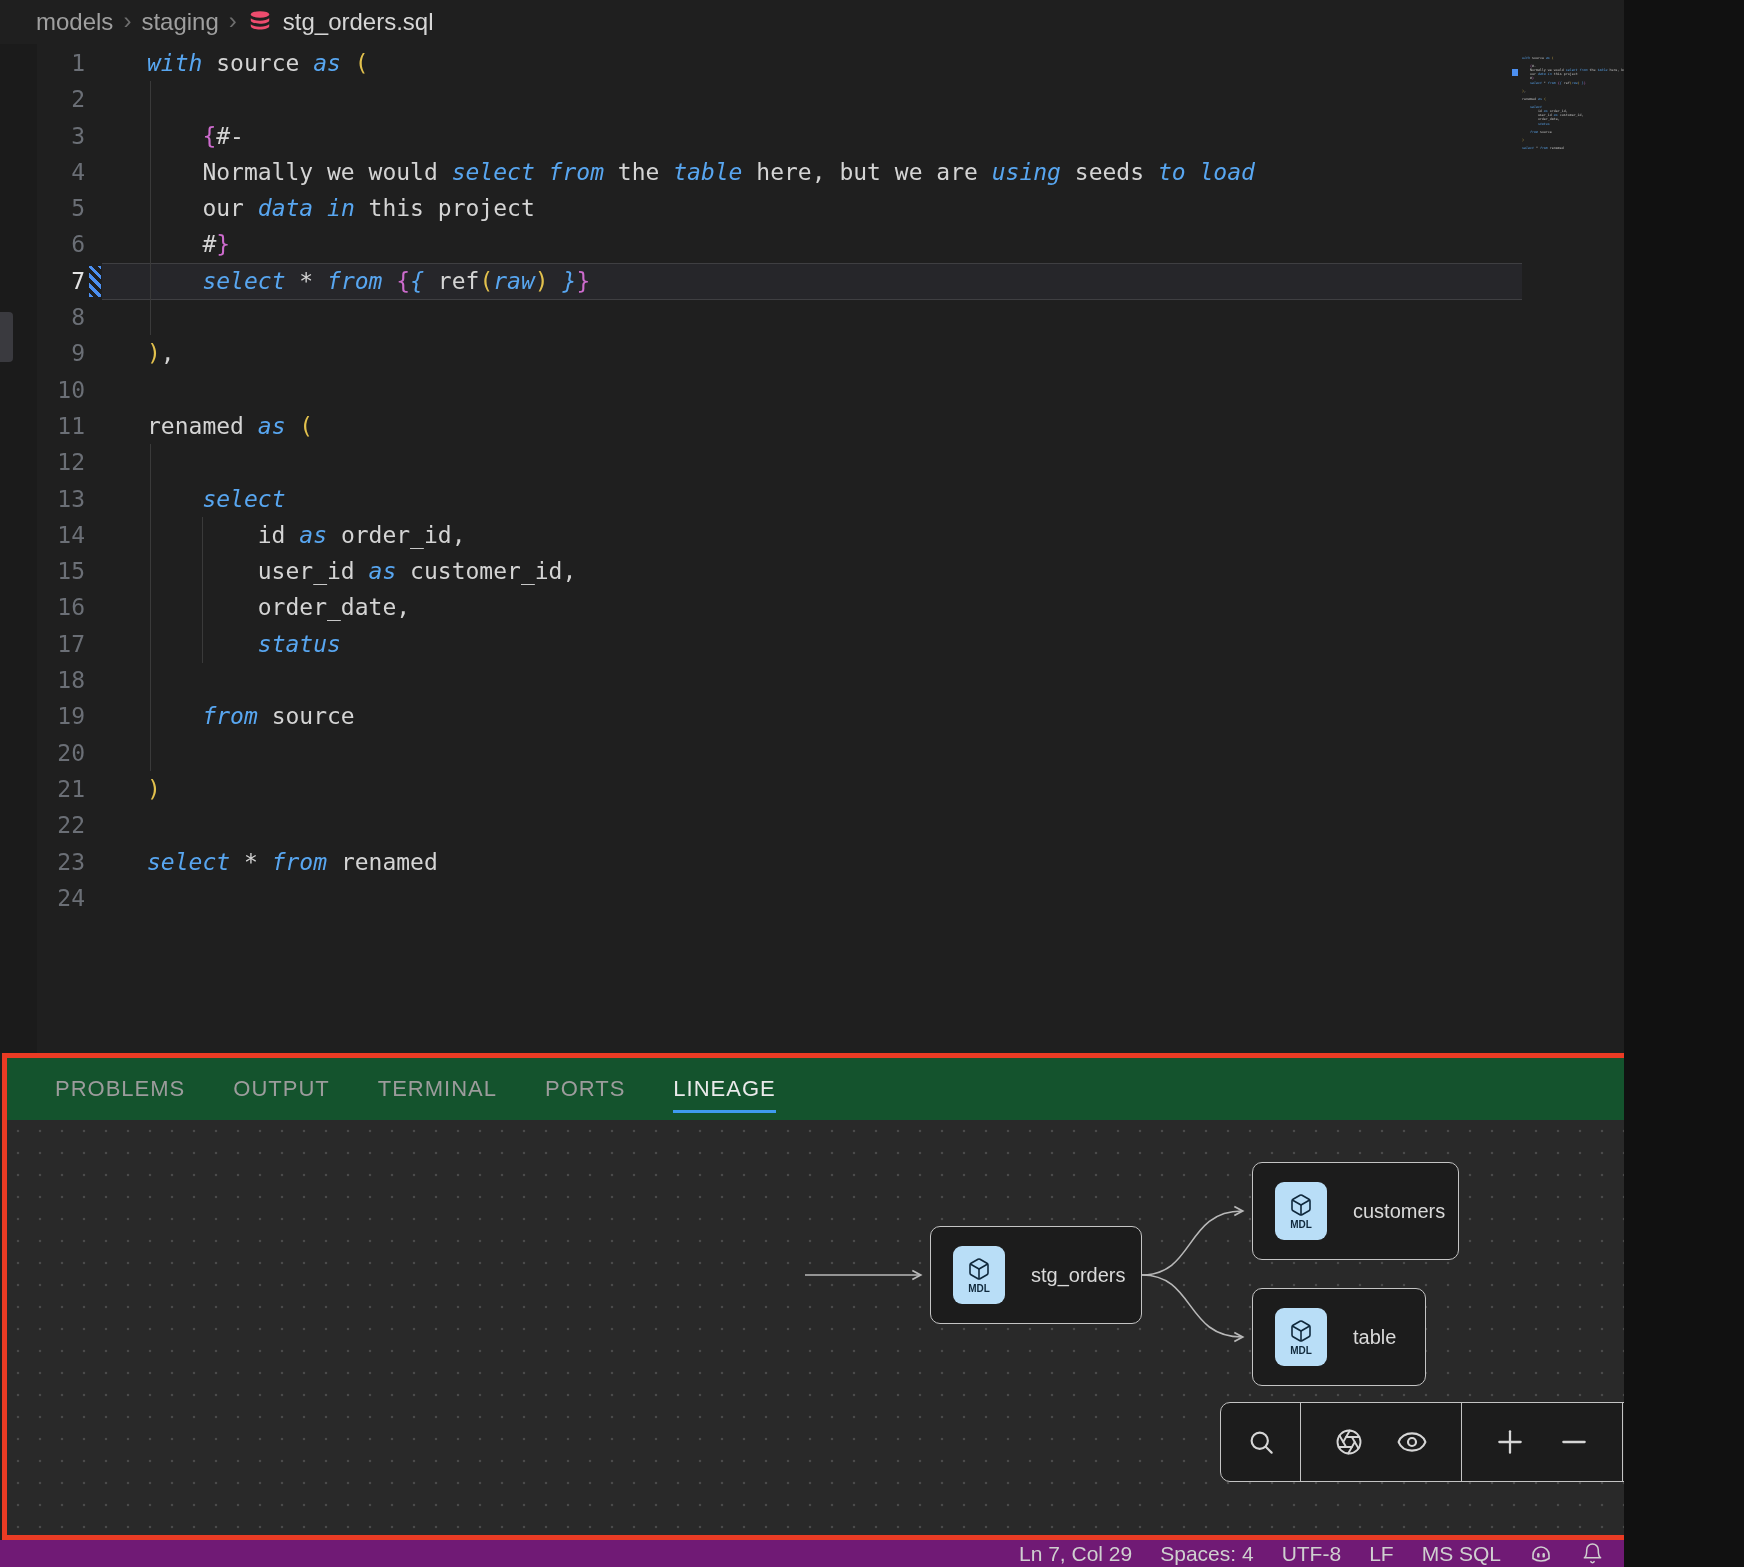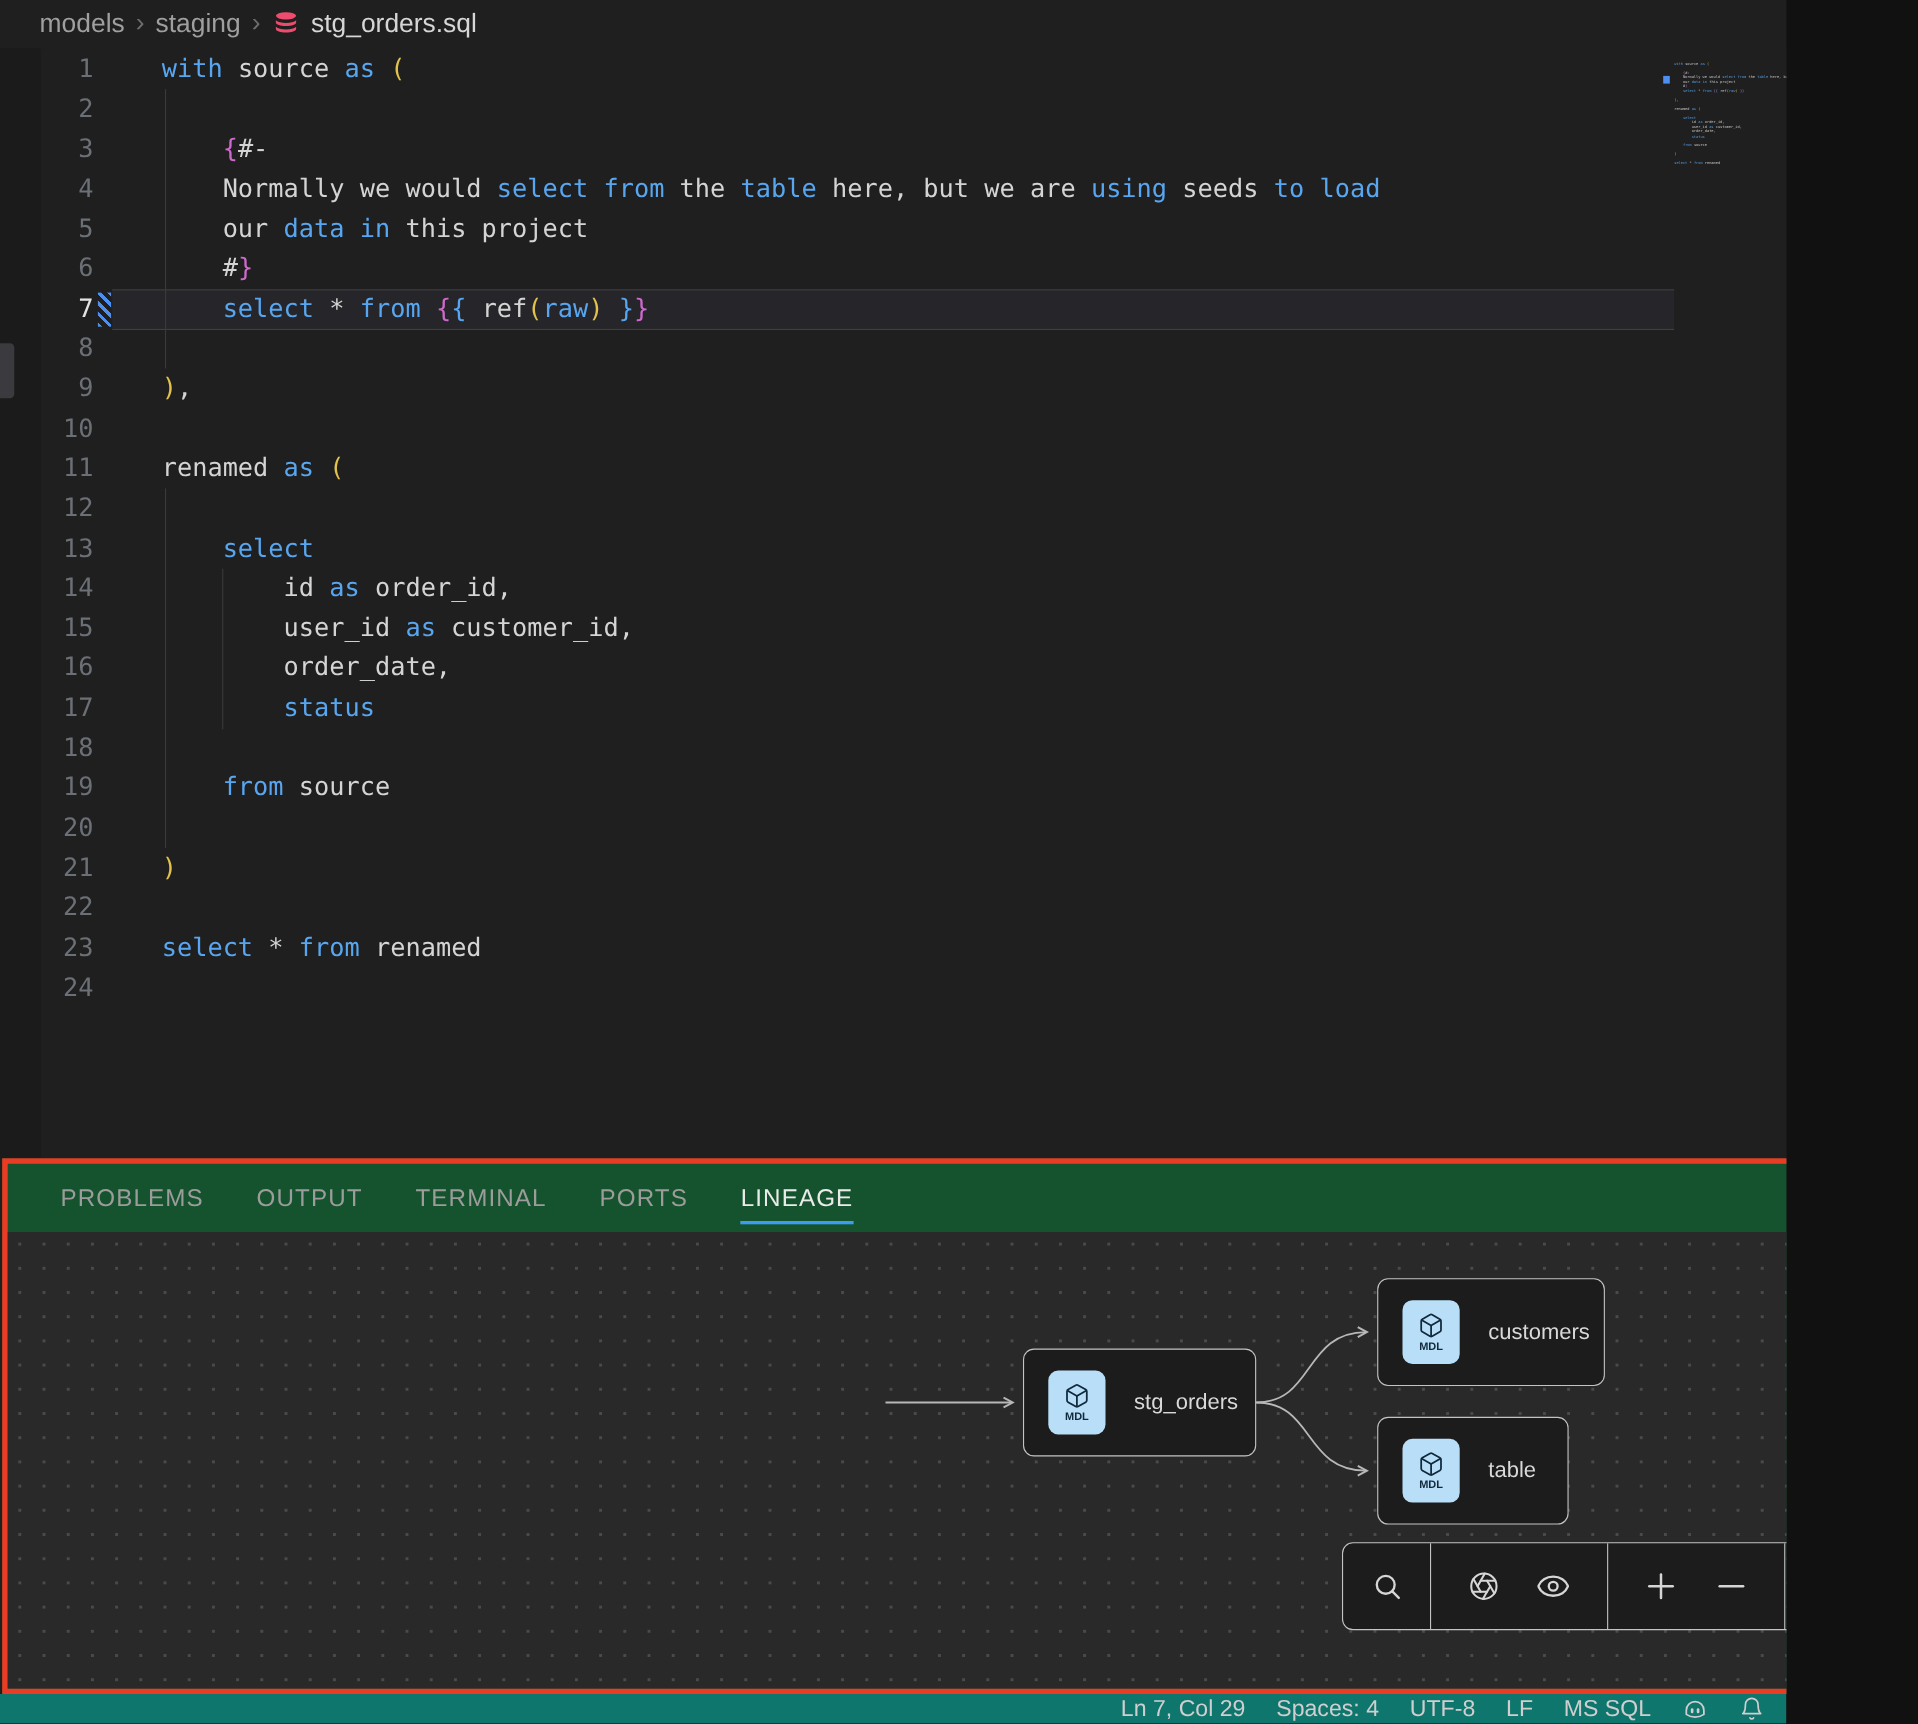--- a/index.html
+++ b/index.html
@@ -23,21 +23,21 @@
   .g1{left:150px;top:37px;height:254px;}
   .g2{left:150px;top:400px;height:327px;}
   .g3{left:202px;top:473px;height:146px;}
   .gutter{position:absolute;left:0;top:1px;width:85px;text-align:right;color:#6b6f76;}
   .gutter div{height:36.3px;line-height:36.3px;}
   .gutter div.active{color:#e3e3e3;}
   .mod-ind{position:absolute;left:89px;top:222px;width:12px;height:31px;
            background:repeating-linear-gradient(45deg,var(--c-modified_blue,#4c8ff0) 0 3px,transparent 3px 7px);}
   .code{position:absolute;left:147px;top:1px;white-space:pre;}
   .code .ln{height:36.3px;line-height:36.3px;}
-  .tok-b{color:var(--c-keyword_blue,#58a6f0);}
+  .tok-b{color:var(--c-keyword_blue,#58a6f0);font-style:italic;}
   .tok-p{color:var(--c-bracket_pink,#cd6bcd);}
   .tok-y{color:var(--c-bracket_yellow,#e2c14d);}
   
   .minimap{position:absolute;left:1522px;top:12px;width:200px;white-space:pre;opacity:.9;}
   .minimap .mml{height:4.1px;line-height:4.1px;font-size:3.3px;}
   .mm-marker{position:absolute;left:1512px;top:25px;width:6px;height:7px;background:var(--c-modified_blue,#4c8ff0);}
   .ruler{position:absolute;left:1724px;top:0;width:20px;height:120px;background:rgba(110,110,120,.45);}
   .ruler-blue{position:absolute;left:1724px;top:120px;width:20px;height:15px;background:#3e6fae;}
   
   .panel{position:absolute;left:2px;top:1053px;width:1740px;height:487px;box-sizing:border-box;
@@ -66,21 +66,21 @@
   .badge-model{background:var(--c-model_badge_blue,#b9def7);color:#10293c;}
   .nlabel{font-size:20px;color:#d9d9d9;}
   
   .gtoolbar{position:absolute;left:1213px;top:282px;width:477px;height:80px;box-sizing:border-box;
             border:1.5px solid #c4c4c4;border-radius:10px;background:#1c1c1c;display:flex;}
   .tcell{display:flex;align-items:center;justify-content:space-evenly;border-right:1.5px solid #c4c4c4;}
   .tcell:last-child{border-right:none;}
   .tc1{width:79px;} .tc2{width:160px;} .tc3{width:160px;} .tc4{flex:1;}
   .tbtn{cursor:pointer;display:flex;align-items:center;}
   
-  .statusbar{position:absolute;left:0;top:1540px;width:100%;height:27px;background:#0f766e;display:flex;
+  .statusbar{position:absolute;left:0;top:1540px;width:100%;height:27px;background:#701a75;display:flex;
              align-items:center;justify-content:flex-end;gap:28px;padding-right:20px;box-sizing:border-box;
              font-size:21px;color:#cfcfcf;}
   .sitem{cursor:pointer;white-space:nowrap;}
   svg{display:block;}
 </style>
 </head>
 <body>
 
 <div class="screen">
 

